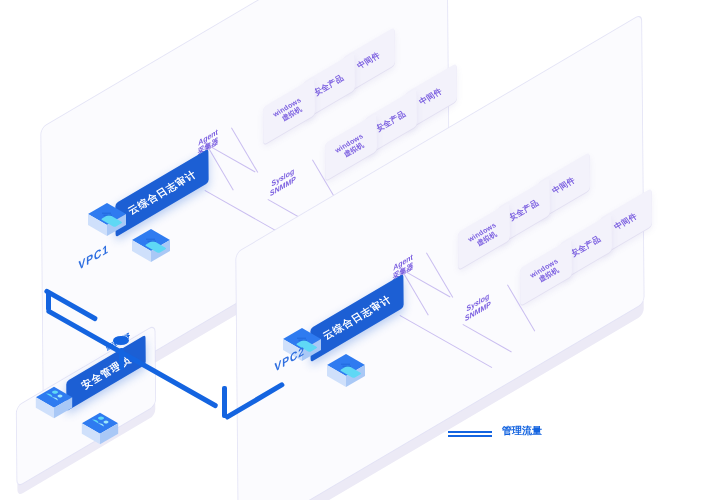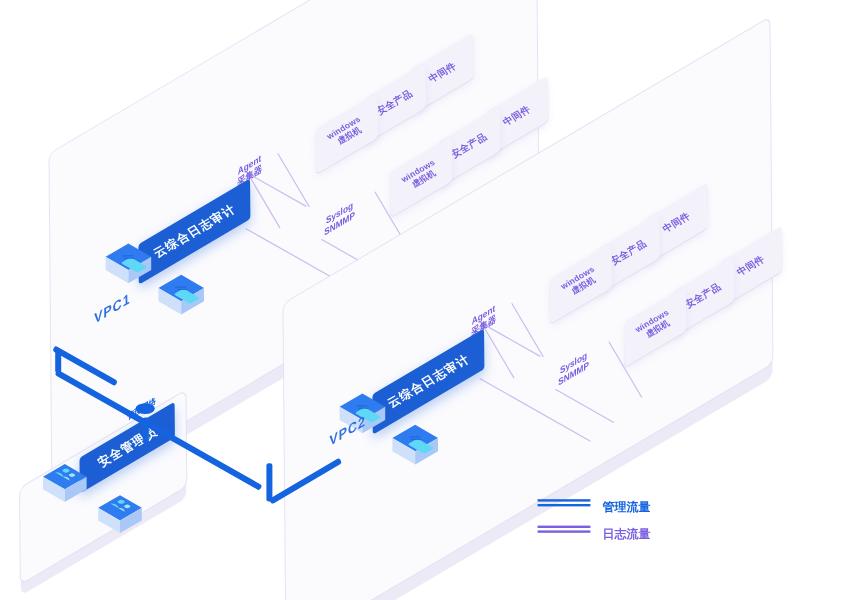--- a/index.html
+++ b/index.html
@@ -38,21 +38,21 @@
 
   
   .cube{position:absolute;}
 
   
   .bline{position:absolute;background:#1464e0;border-radius:2px;}
   .bnode{position:absolute;background:#1464e0;border-radius:50%;}
 
   
   #legend{position:absolute;left:448px;top:416px;}
-  .lg-row{display:flex;align-items:flex-start;height:22px;font-family:Liberation Serif, serif;}
+  .lg-row{display:flex;align-items:flex-end;height:22px;font-family:Liberation Serif, serif;}
   .lg-swatch{width:44px;height:7px;position:relative;margin-right:10px;}
   .lg-swatch i{position:absolute;left:0;width:44px;height:1.6px;display:block;}
   .lg-txt{font-size:10px;font-weight:700;white-space:nowrap;}
 </style>
 </head>
 <body>
 
 <div id="stage">
 
   <div class="vpc-slab" style="left:10px;top:8px;width:470px;height:300px;
@@ -258,22 +258,15 @@
               transform:rotate(-30.5deg) skewX(-30deg) scaleY(.86);">管理网络</div>
 
   <div id="legend">
     <div class="lg-row">
       <span class="lg-swatch">
         <i style="top:0;background:#1464e0;"></i>
         <i style="top:4px;background:#1464e0;"></i>
       </span>
       <span class="lg-txt" style="color:#1464e0;">管理流量</span>
     </div>
-    <div class="lg-row">
-      <span class="lg-swatch">
-        <i style="top:0;background:#7b5fe0;"></i>
-        <i style="top:4px;background:#7b5fe0;"></i>
-      </span>
-      <span class="lg-txt" style="color:#7b5fe0;">日志流量</span>
-    </div>
   </div>
 
 </div>
 
 </body></html>

